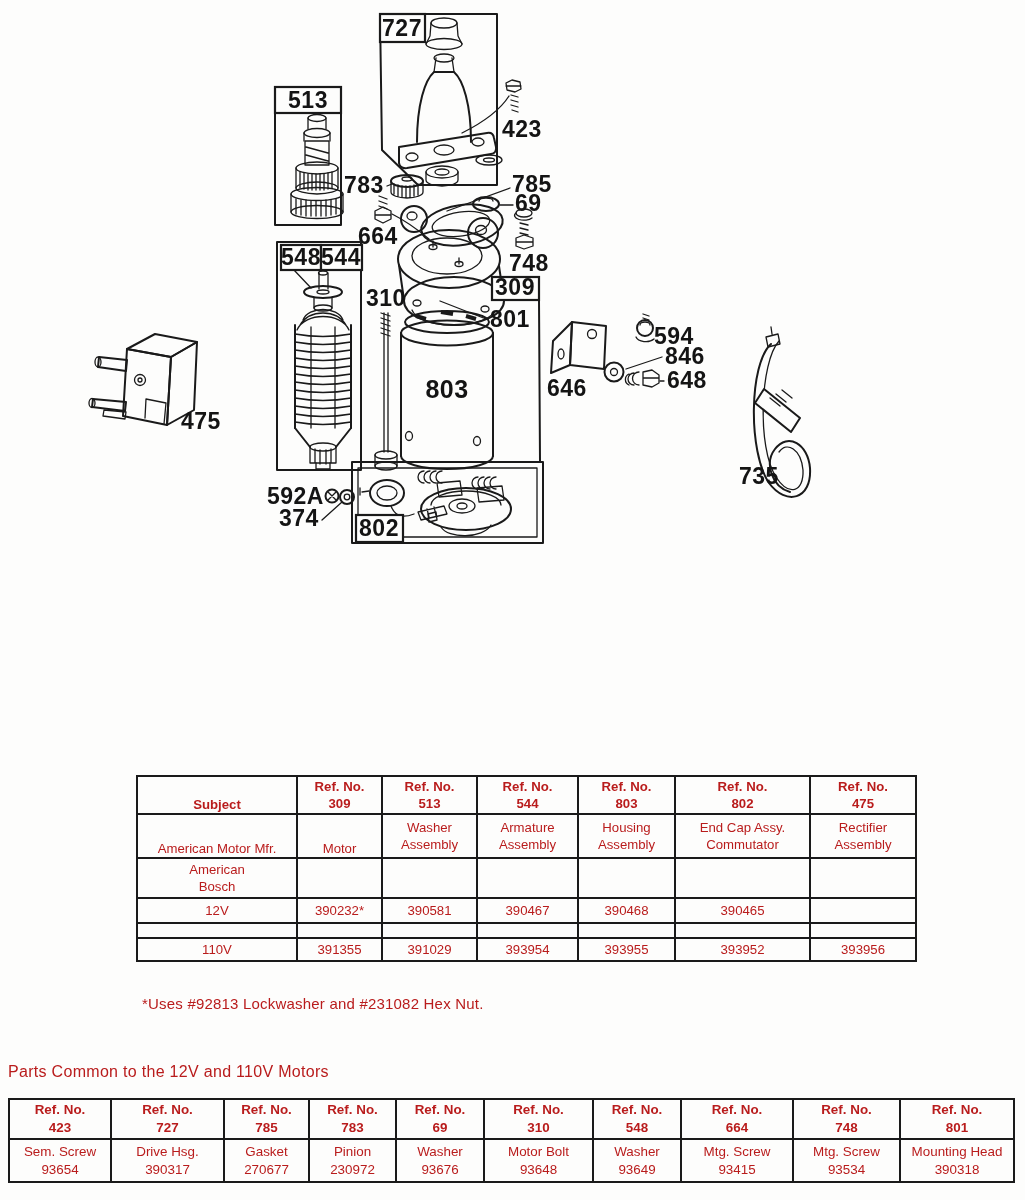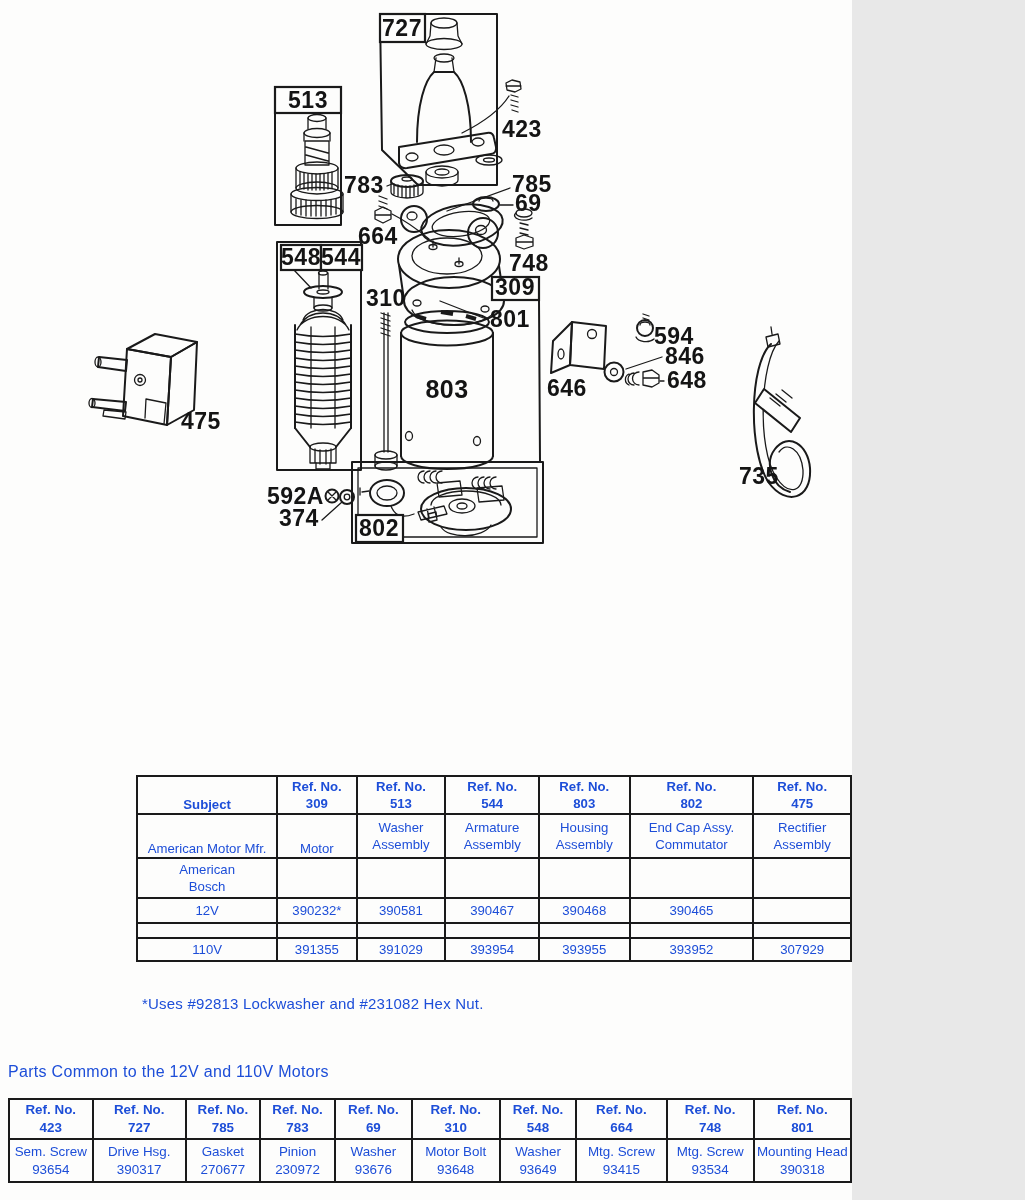--- a/index.html
+++ b/index.html
@@ -1,17 +1,17 @@
 <!DOCTYPE html>
 <html><head>
 <meta charset="utf-8">
 <style>
   html,body{margin:0;padding:0;background:#e8e8e8;}
-  .page{position:relative;width:852px;height:1200px;background:#fdfdfc;
-        font-family:"Liberation Sans",sans-serif;color:#1d4ed8;overflow:hidden;text-decoration:underline;}
+  .page{position:relative;width:1025px;height:1200px;background:#fdfdfc;
+        font-family:"Liberation Sans",sans-serif;color:#b91c1c;overflow:hidden;text-decoration:underline;}
   svg.diagram{position:absolute;left:0;top:0;}
 
   
   .ln{fill:none;stroke:#1a1a1a;stroke-width:2;stroke-linecap:round;stroke-linejoin:round;}
   .ln1{fill:none;stroke:#1a1a1a;stroke-width:1.3;stroke-linecap:round;stroke-linejoin:round;}
   .lnw{fill:#fdfdfc;stroke:#1a1a1a;stroke-width:2;stroke-linejoin:round;}
   .lblbox{fill:#fdfdfc;stroke:#1a1a1a;stroke-width:2.2;}
   .co{font:bold 23px "Liberation Sans","DejaVu Sans",sans-serif;fill:#141414;letter-spacing:.5px;}
   .co-mid{text-anchor:middle;}
   .big{font-size:25px;}
@@ -402,21 +402,21 @@
       <td>
             <div>393954</div>
           </td>
       <td>
             <div>393955</div>
           </td>
       <td>
             <div>393952</div>
           </td>
       <td>
-            <div>307929</div>
+            <div>393956</div>
           </td>
     </tr>
   </tbody>
     </table>
 
   <div class="fnote">*Uses #92813 Lockwasher and #231082 Hex Nut.</div>
 
   <div class="h2">Parts Common to the 12V and 110V Motors</div>
 
   <table class="t2">

